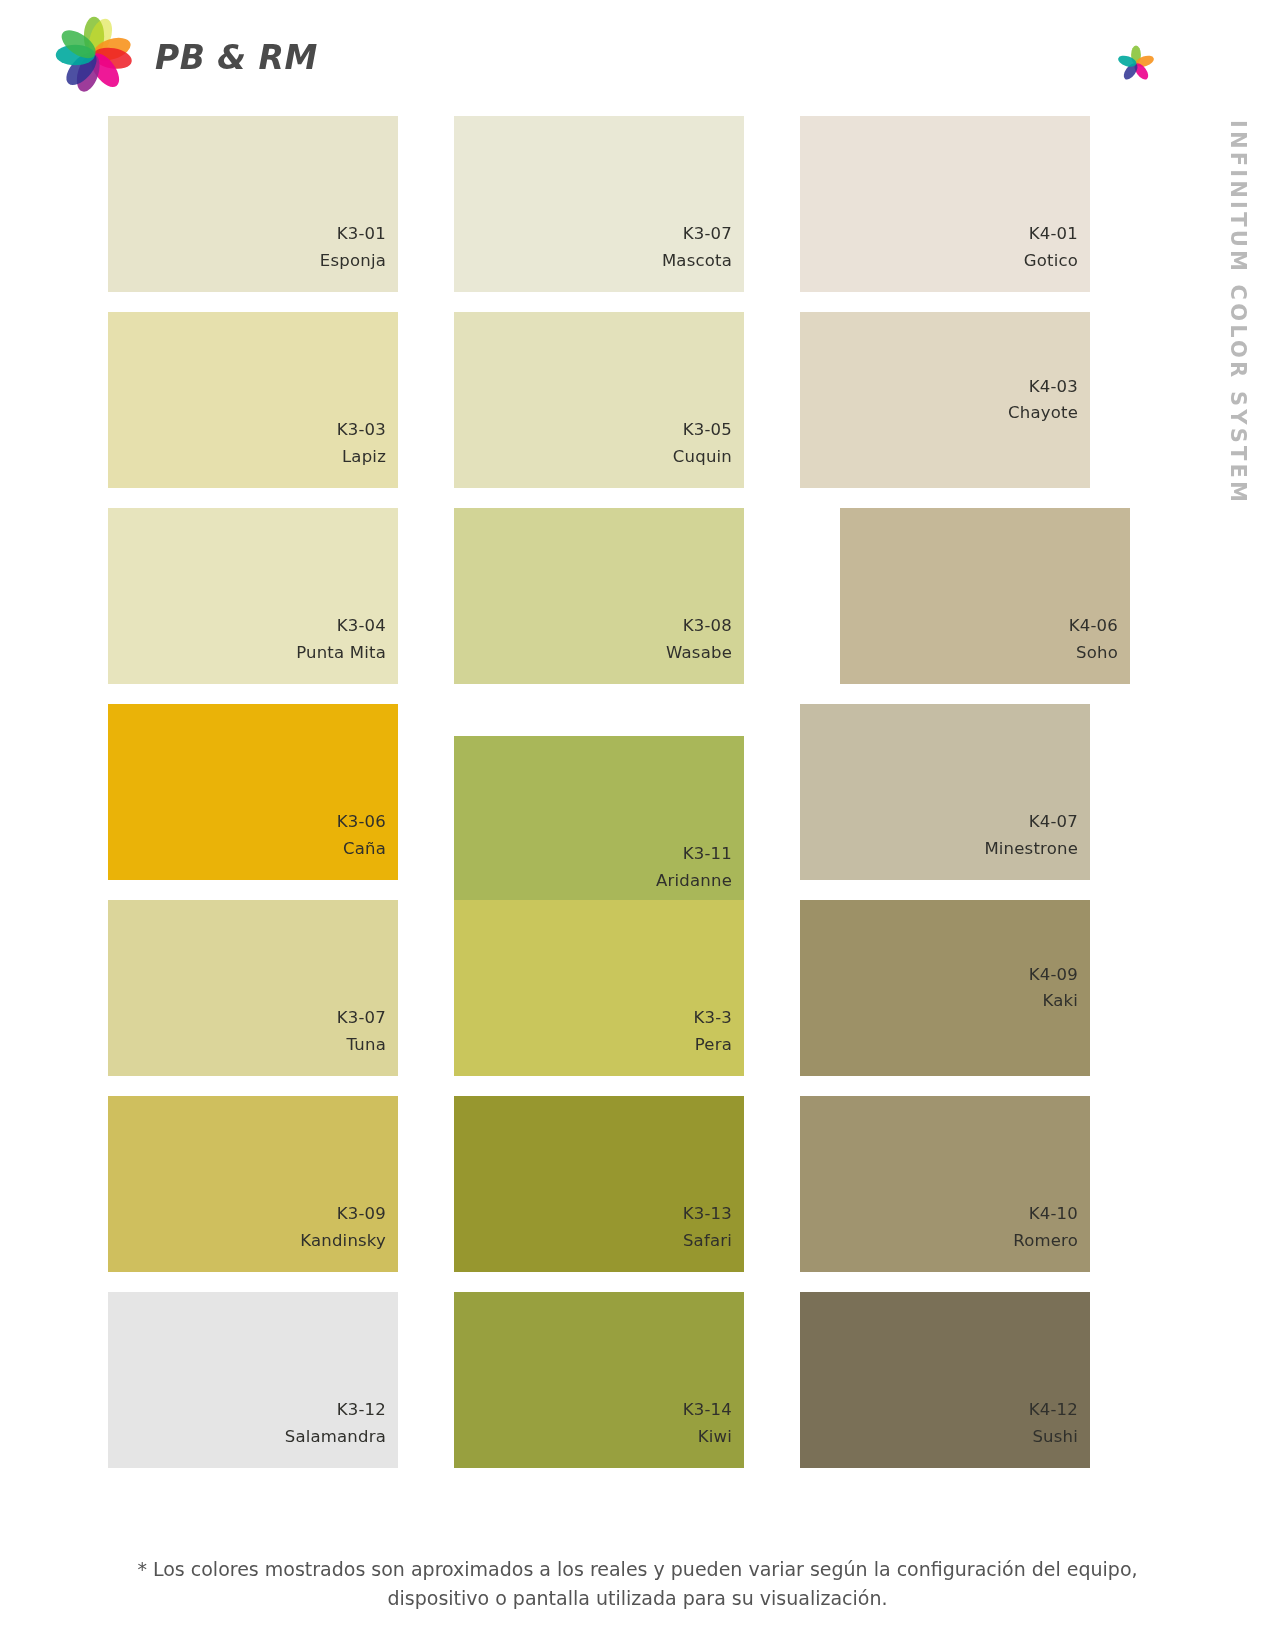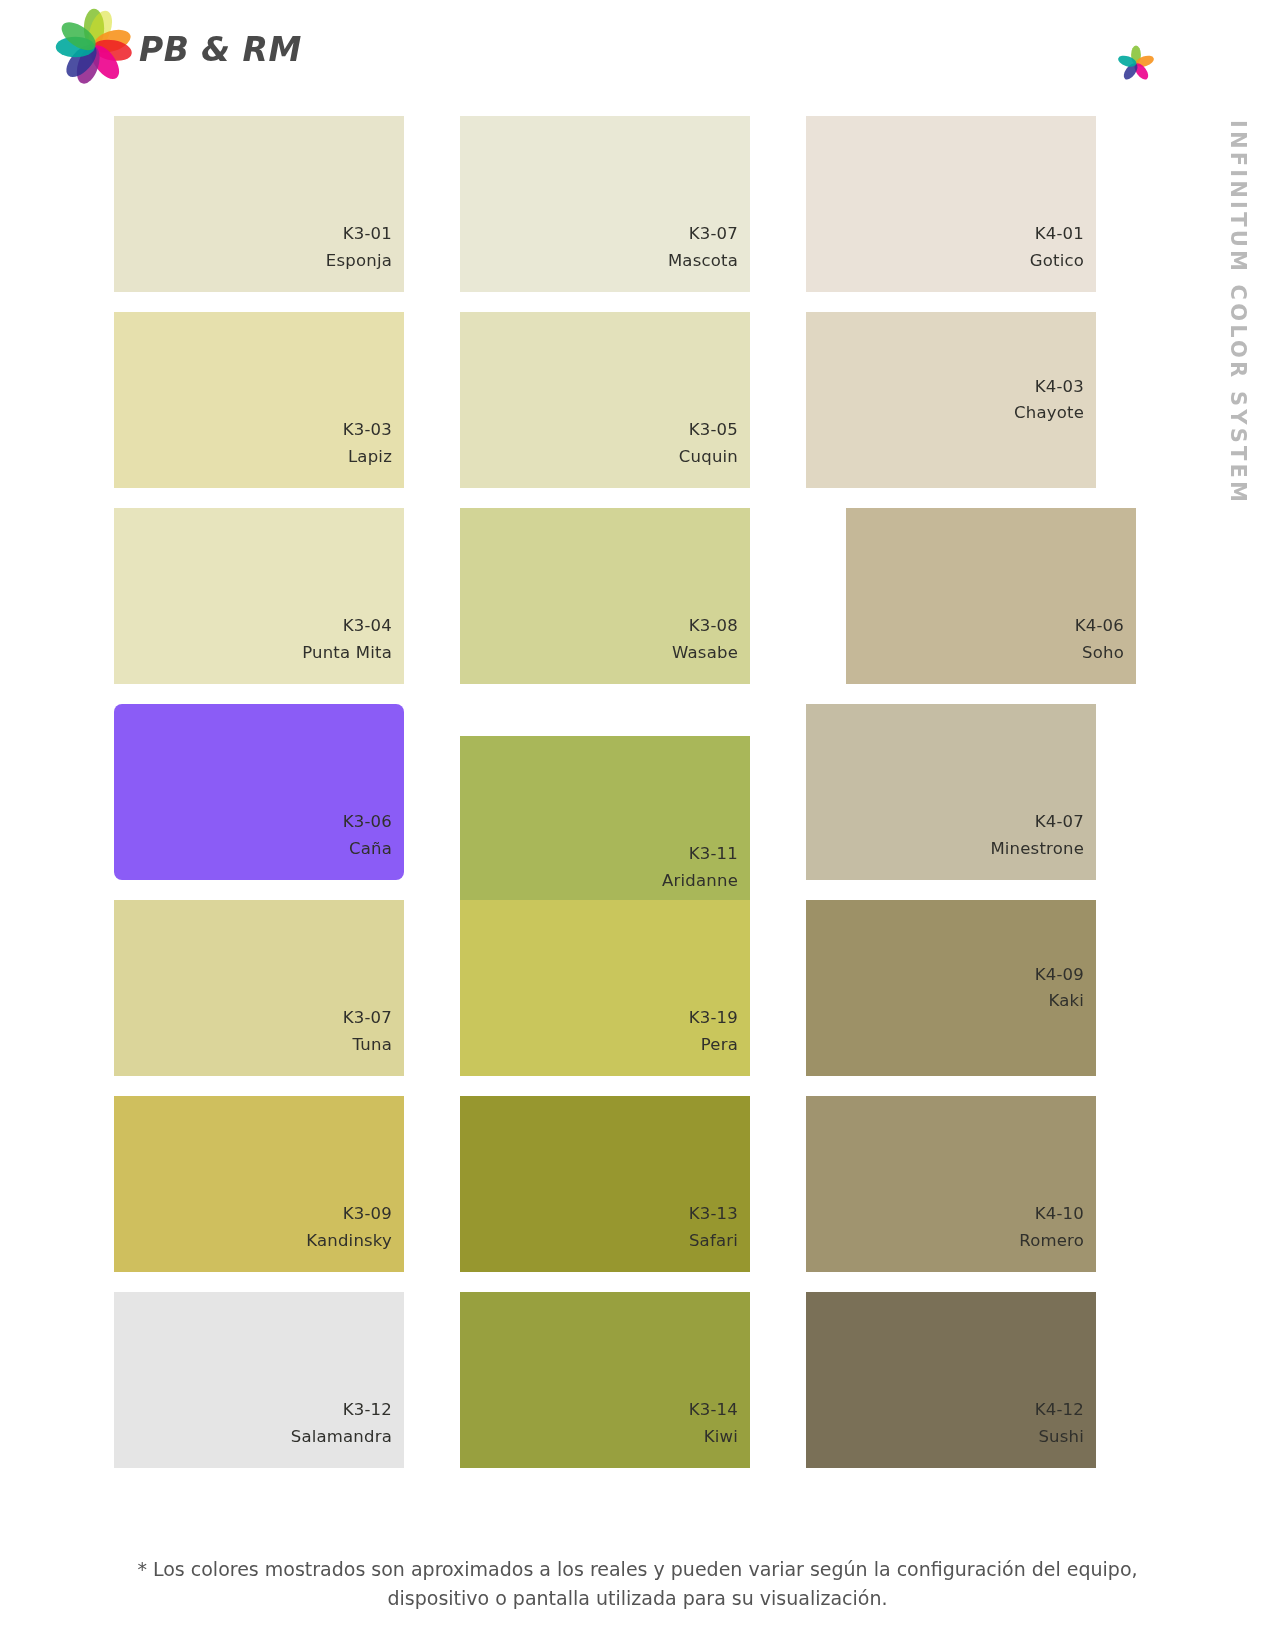--- a/index.html
+++ b/index.html
@@ -20,24 +20,24 @@
   
   .header {
     position: absolute;
     top: 0; left: 0;
     width: 1275px;
     height: 110px;
   }
   .logo-main {
     position: absolute;
     left: 55px;
-    top: 8px;
+    top: 16px;
     display: flex;
     align-items: center;
-    gap: 4px;
+    gap: 20px;
   }
   .logo-mark { display: block; }
   .logo-wordmark {
     font-family: "DejaVu Sans", sans-serif;
     font-size: 33px;
     font-weight: 700;
     font-style: italic;
     color: #4a4a4a;
     letter-spacing: 0.5px;
     line-height: 1;
@@ -72,21 +72,21 @@
     font-family: "DejaVu Sans", sans-serif;
     font-size: 21px;
     font-weight: 700;
     letter-spacing: 3.2px;
     color: #b9b9b9;
   }
 
   
   .grid {
     position: absolute;
-    left: 114px;
+    left: 108px;
     top: 116px;
     width: 973px;
     display: grid;
     grid-template-columns: 290px 290px 290px;
     grid-template-rows: repeat(7, 176px);
     column-gap: 56px;
     row-gap: 20px;
   }
   .swatch {
     position: relative;
@@ -204,38 +204,38 @@
         <div class="name">Punta Mita</div>
       </div>
       <div class="swatch" style="background: rgb(210, 212, 150);">
         <div class="code">K3-08</div>
         <div class="name">Wasabe</div>
       </div>
       <div class="swatch" style="background: rgb(197, 184, 152); margin-left: 40px;">
         <div class="code">K4-06</div>
         <div class="name">Soho</div>
       </div>
-      <div class="swatch" style="background: #8b5cf6; border-radius: 8px;">
+      <div class="swatch" style="background: #eab308;">
         <div class="code">K3-06</div>
         <div class="name">Caña</div>
       </div>
       <div class="swatch" style="background: rgb(169, 183, 89); margin-top: 32px;">
         <div class="code">K3-11</div>
         <div class="name">Aridanne</div>
       </div>
       <div class="swatch" style="background: rgb(197, 189, 164);">
         <div class="code">K4-07</div>
         <div class="name">Minestrone</div>
       </div>
       <div class="swatch" style="background: rgb(219, 213, 154);">
         <div class="code">K3-07</div>
         <div class="name">Tuna</div>
       </div>
       <div class="swatch" style="background: rgb(201, 198, 92);">
-        <div class="code">K3-19</div>
+        <div class="code">K3-3</div>
         <div class="name">Pera</div>
       </div>
       <div class="swatch high" style="background: rgb(157, 145, 103);">
         <div class="code">K4-09</div>
         <div class="name">Kaki</div>
       </div>
       <div class="swatch" style="background: rgb(207, 191, 94);">
         <div class="code">K3-09</div>
         <div class="name">Kandinsky</div>
       </div>

